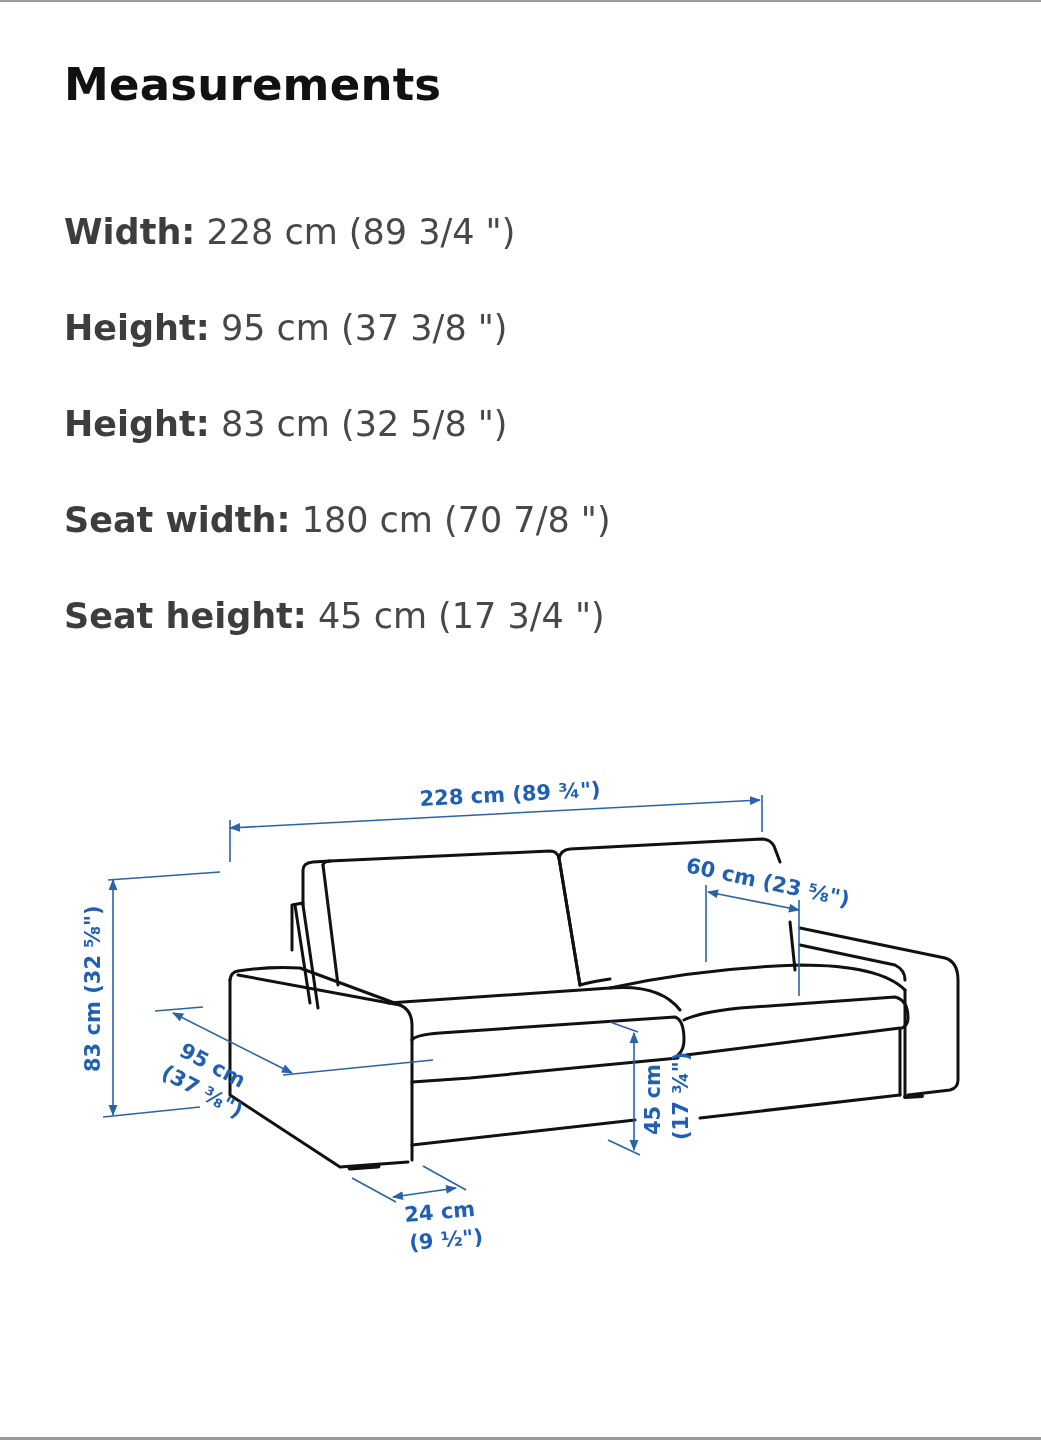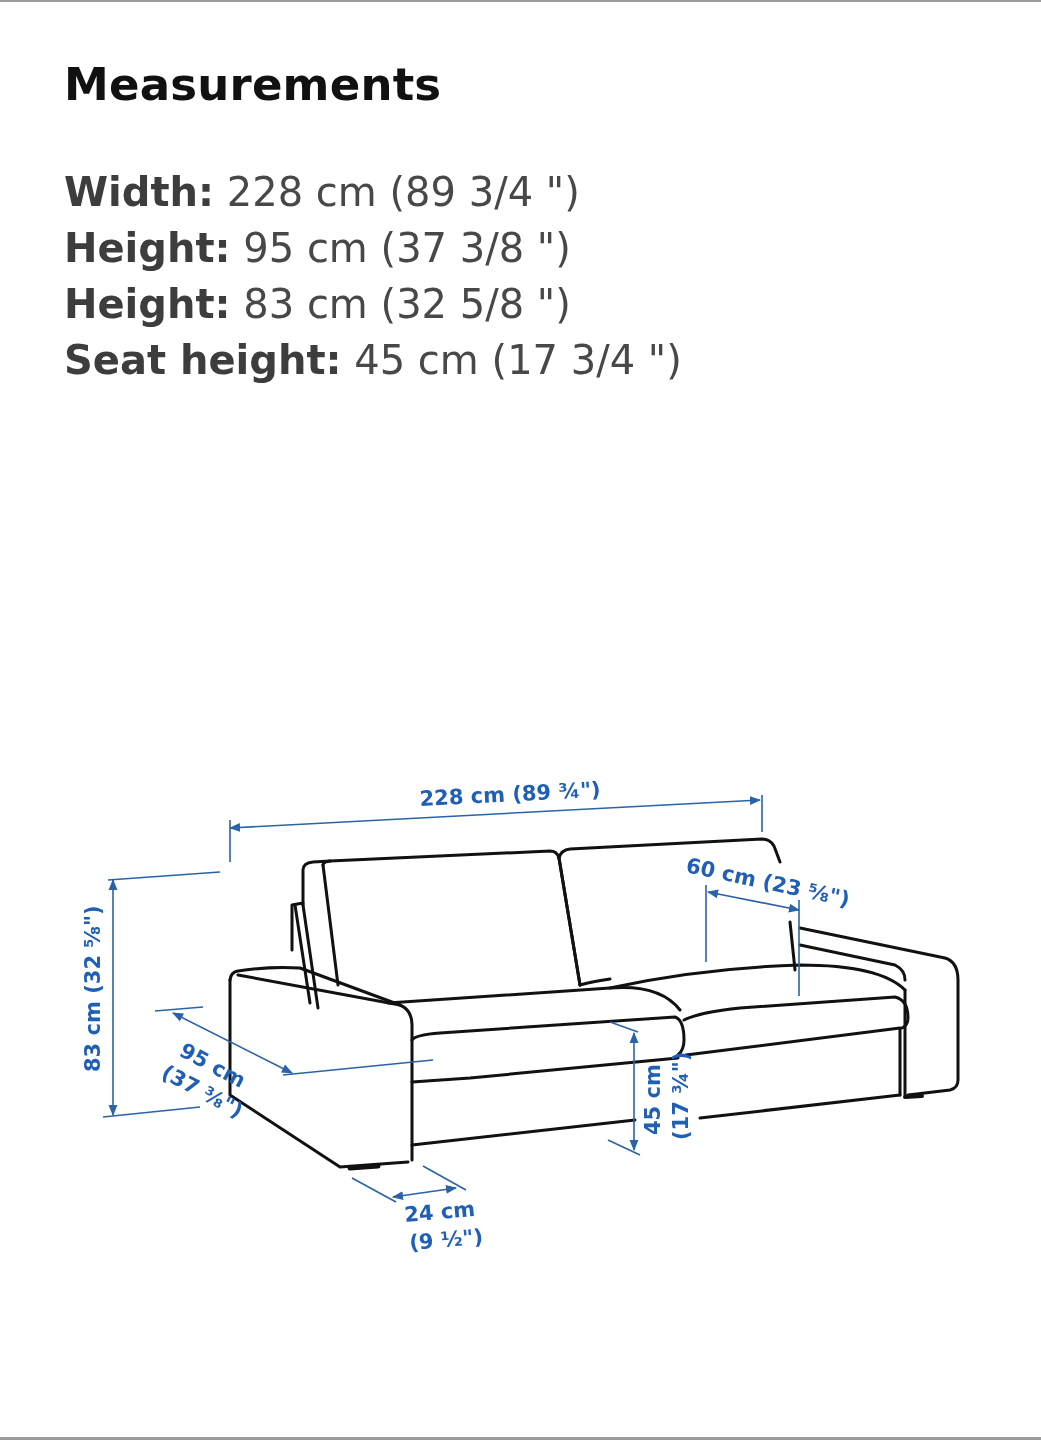--- a/index.html
+++ b/index.html
@@ -3,37 +3,38 @@
 <meta charset="utf-8">
 <style>
   html, body { margin: 0; padding: 0; background: #ffffff; }
   body { width: 1041px; height: 1440px; position: relative; overflow: hidden;
          font-family: "DejaVu Sans", "Liberation Sans", sans-serif; }
   .top-rule { position: absolute; left: 0; top: 0; width: 1041px; height: 2px; background: #9a9a9a; }
   .bottom-rule { position: absolute; left: 0; top: 1437px; width: 1041px; height: 3px; background: #9a9a9a; }
   .title { position: absolute; left: 64px; top: 58px; margin: 0;
            font-size: 45px; font-weight: bold; color: #111111; letter-spacing: 0.2px; }
   .specs { position: absolute; left: 64px; top: 164px; margin: 0; padding: 0; list-style: none; }
-  .spec-row { font-size: 40px; line-height: 56px; color: #484848; white-space: nowrap; }
+  .spec-row { font-size: 35px; line-height: 56px; color: #484848; white-space: nowrap; margin-top: 40px; }
   .spec-label { font-weight: bold; color: #3d3d3d; }
   .diagram { position: absolute; left: 0; top: 760px; width: 1041px; height: 520px; }
   .dim-text { font-family: "DejaVu Sans", "Liberation Sans", sans-serif; font-weight: bold;
               fill: #1f5fb5; font-size: 21px; }
 </style>
 </head>
 <body>
 
 <div class="top-rule"></div>
 
 <h2 class="title">Measurements</h2>
 
 <ul class="specs">
   <li class="spec-row"><span class="spec-label">Width:</span> <span>228 cm (89 3/4 ")</span></li>
   <li class="spec-row"><span class="spec-label">Height:</span> <span>95 cm (37 3/8 ")</span></li>
   <li class="spec-row"><span class="spec-label">Height:</span> <span>83 cm (32 5/8 ")</span></li>
+  <li class="spec-row"><span class="spec-label">Seat width:</span> <span>180 cm (70 7/8 ")</span></li>
   <li class="spec-row"><span class="spec-label">Seat height:</span> <span>45 cm (17 3/4 ")</span></li>
 </ul>
 
 <svg class="diagram" viewBox="0 760 1041 520" width="1041" height="520" xmlns="http://www.w3.org/2000/svg">
   <defs>
     <marker id="arr" viewBox="0 0 10 10" refX="9" refY="5" markerWidth="7" markerHeight="7" orient="auto-start-reverse">
       <path d="M0,1 L10,5 L0,9 Z" fill="#2b63a8"></path>
     </marker>
   </defs>
 

